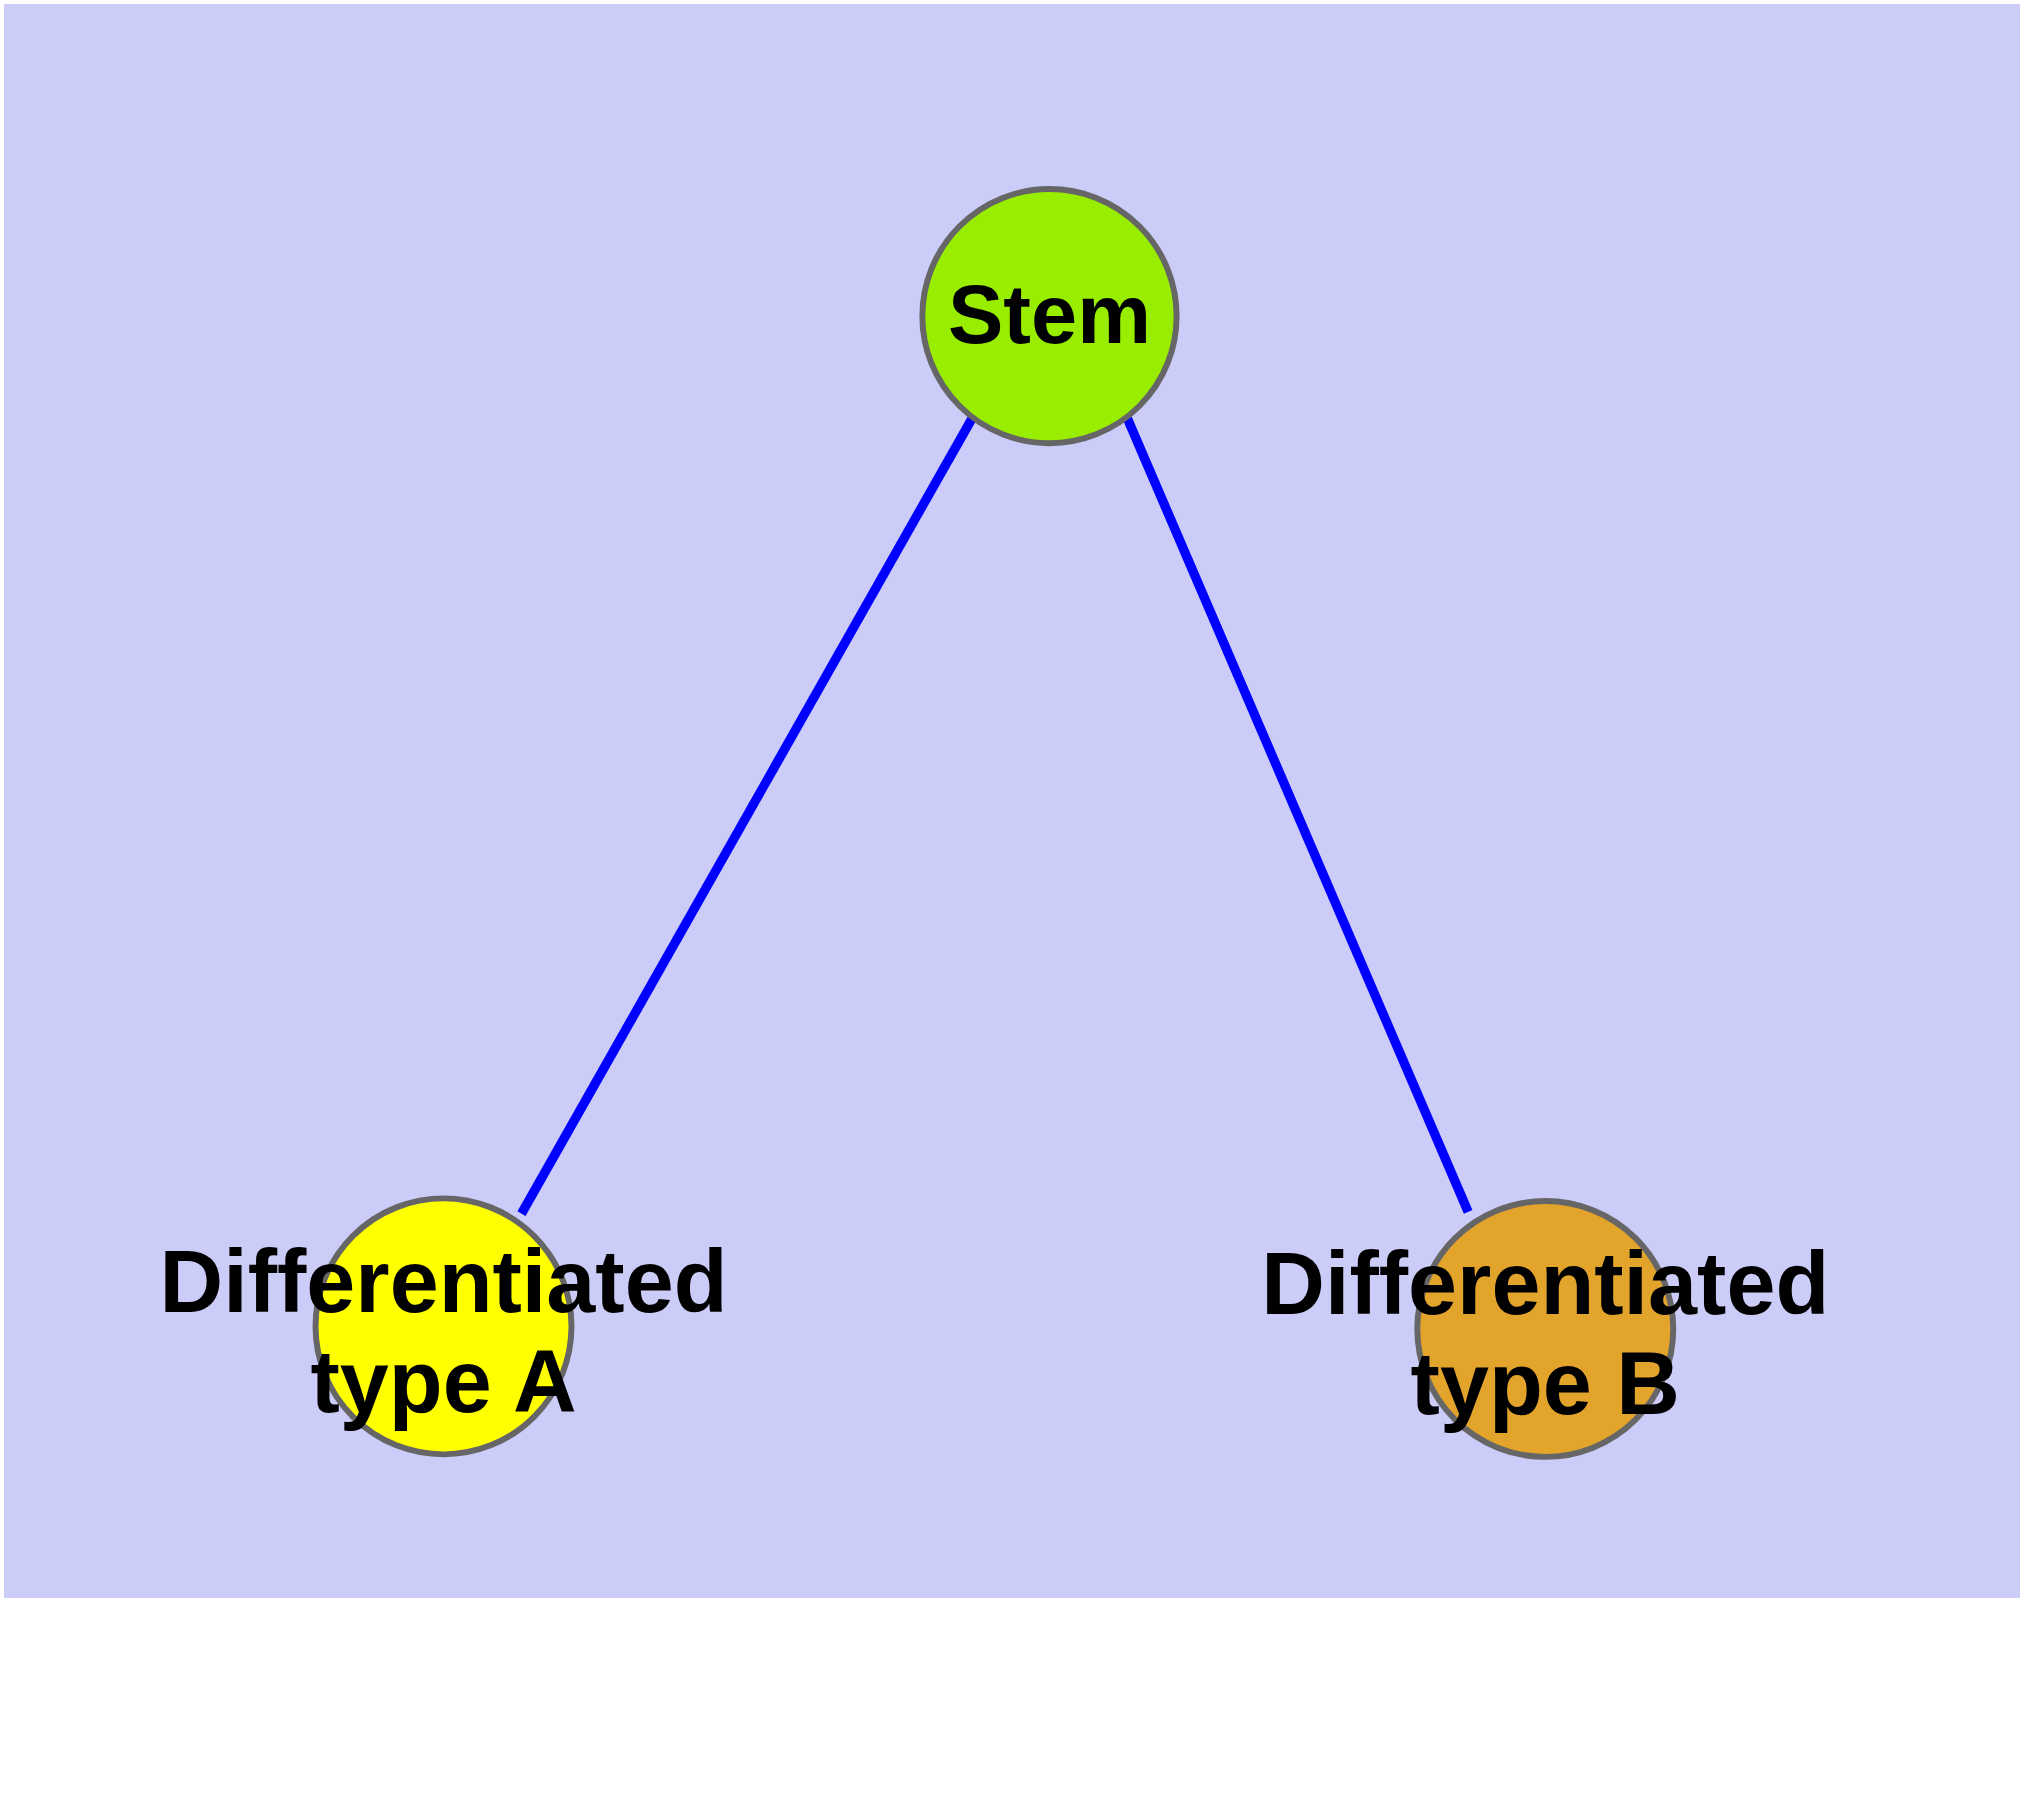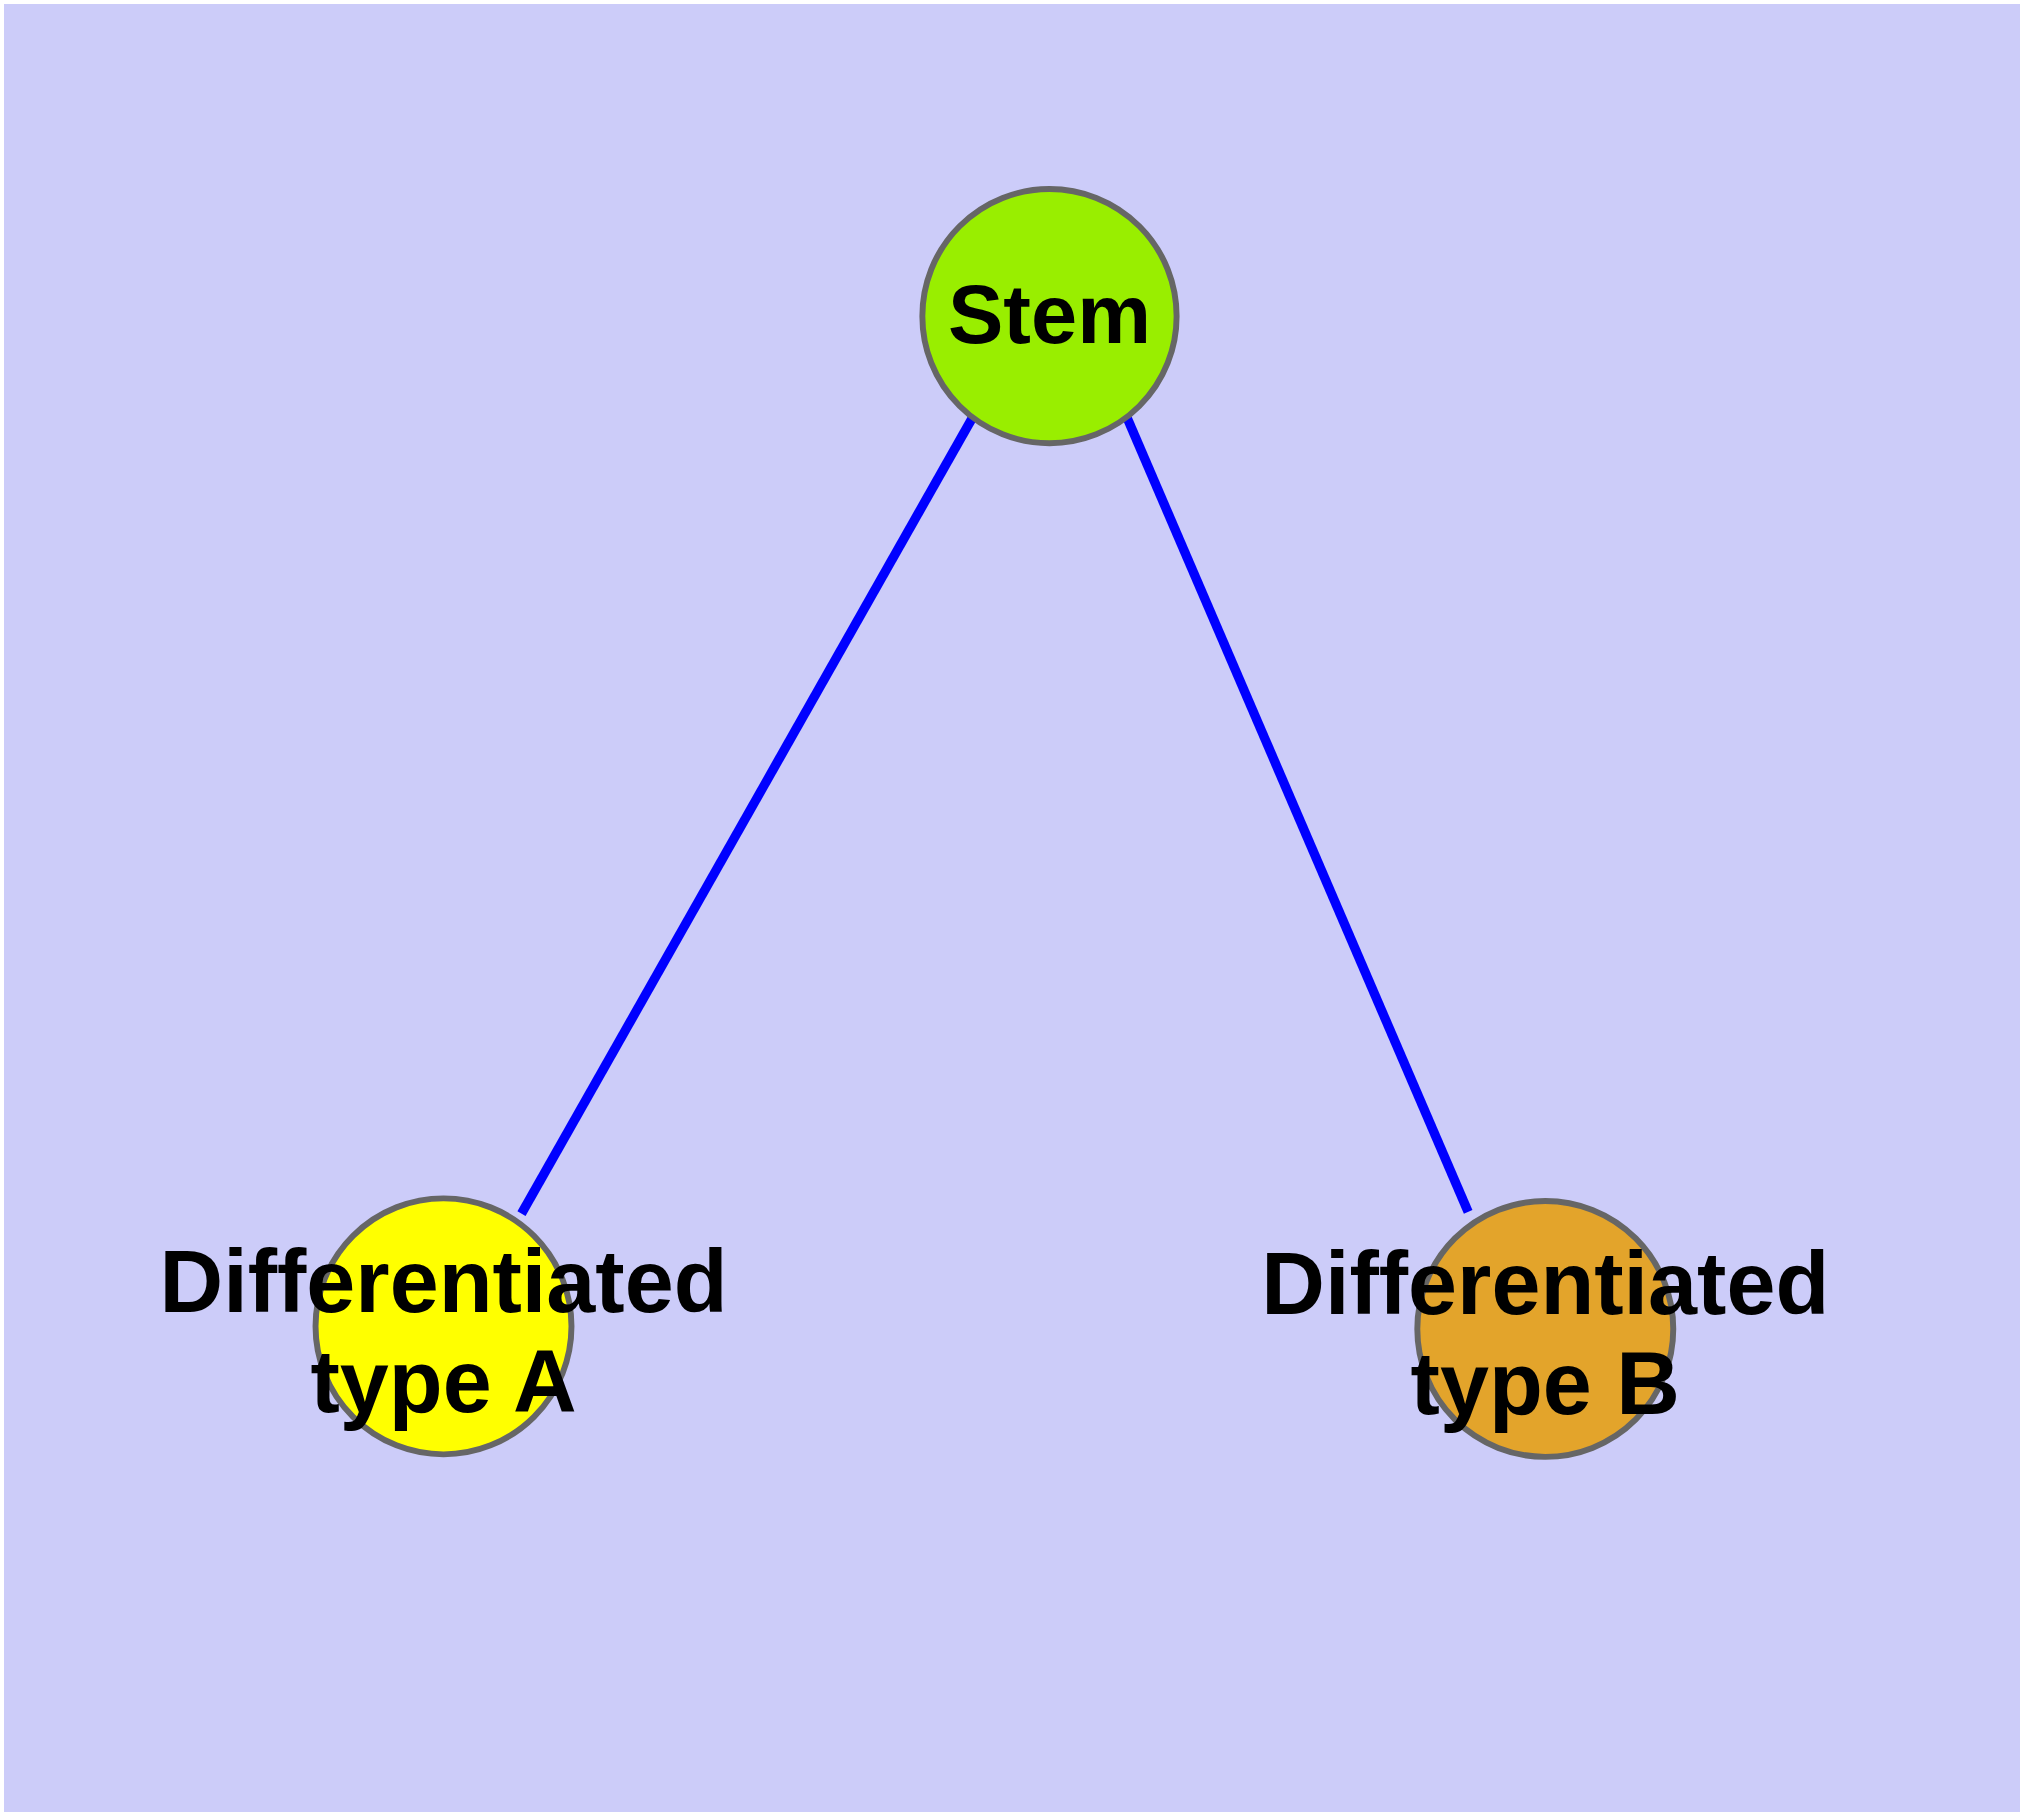--- a/index.html
+++ b/index.html
@@ -4,21 +4,21 @@
 <title>Cell Differentiation Graph</title>
 <style>
   html, body {
     margin: 0;
     padding: 0;
     background: #ffffff;
   }
   #canvas {
     position: relative;
     width: 2021px;
-    height: 1812px;
+    height: 1598px;
     background: #ffffff;
     overflow: hidden;
     font-family: "Liberation Sans", "DejaVu Sans", sans-serif;
   }
   #plot-area {
     position: absolute;
     left: 4.2px;
     top: 4.2px;
     width: 2016px;
     height: 1808px;

